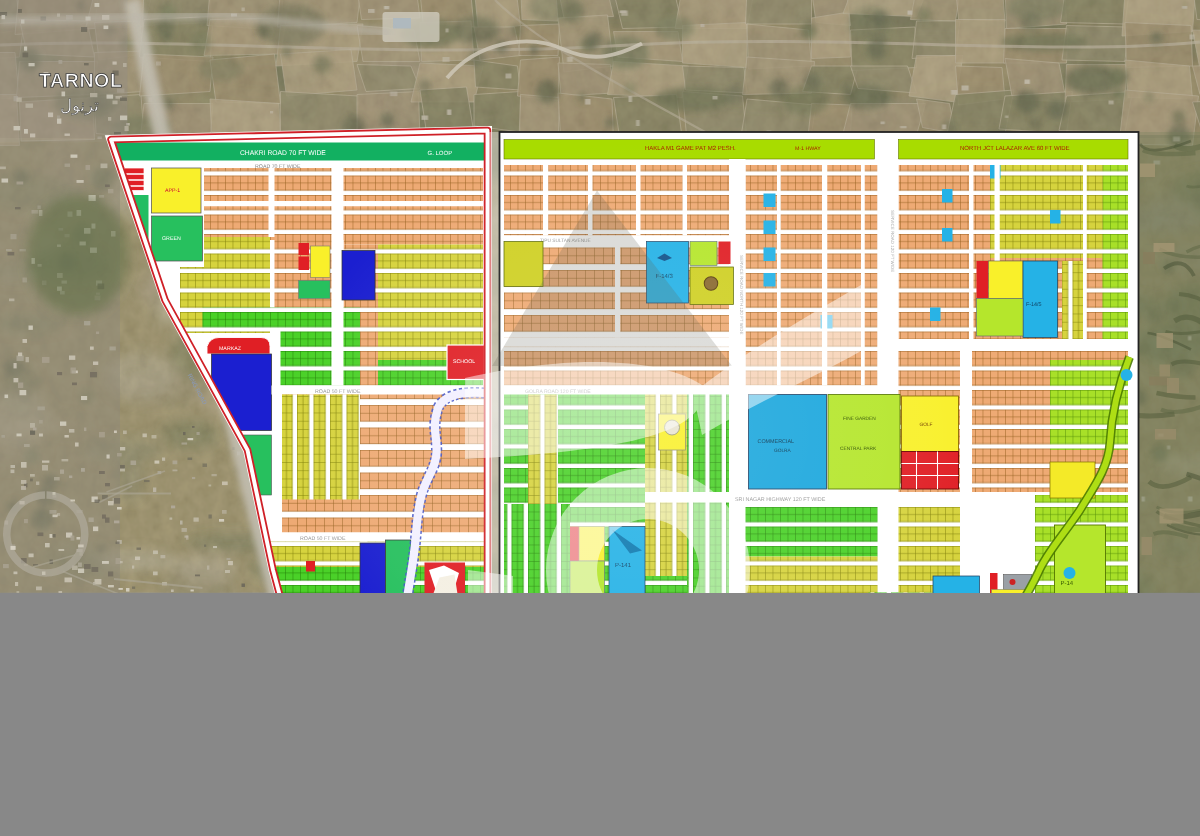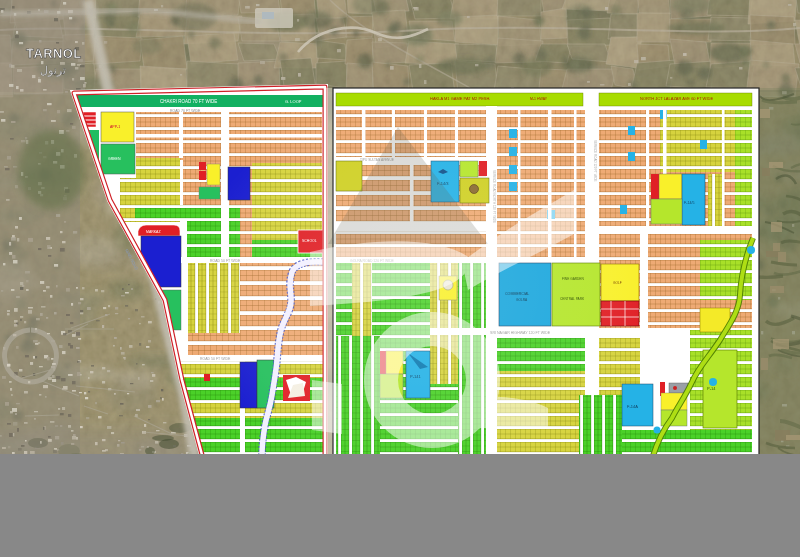--- a/index.html
+++ b/index.html
@@ -1,14 +1,14 @@
 <!DOCTYPE html>
 <html><head><meta charset="utf-8"><style>
 html,body{margin:0;padding:0;background:#888;overflow:hidden;}
-#wrap{width:800px;height:454px;position:relative;overflow:hidden;font-family:"Liberation Sans", sans-serif;}
+#wrap{width:800px;height:395px;position:relative;overflow:hidden;font-family:"Liberation Sans", sans-serif;}
 </style></head><body>
 <div id="wrap">
 <svg width="800" height="557" viewBox="0 0 800 557">
 <defs>
 <filter id="satn" x="-5%" y="-5%" width="110%" height="110%">
           <feTurbulence type="fractalNoise" baseFrequency="0.12 0.1" numOctaves="3" seed="17" result="n"></feTurbulence>
           <feColorMatrix in="n" type="matrix" values="0.55 0.30 0.08 0 0.16  0.50 0.30 0.08 0 0.15  0.40 0.26 0.08 0 0.11  0 0 0 0 0.5"></feColorMatrix>
         </filter>
 <filter id="blur8">
           <feGaussianBlur stdDeviation="8"></feGaussianBlur>

